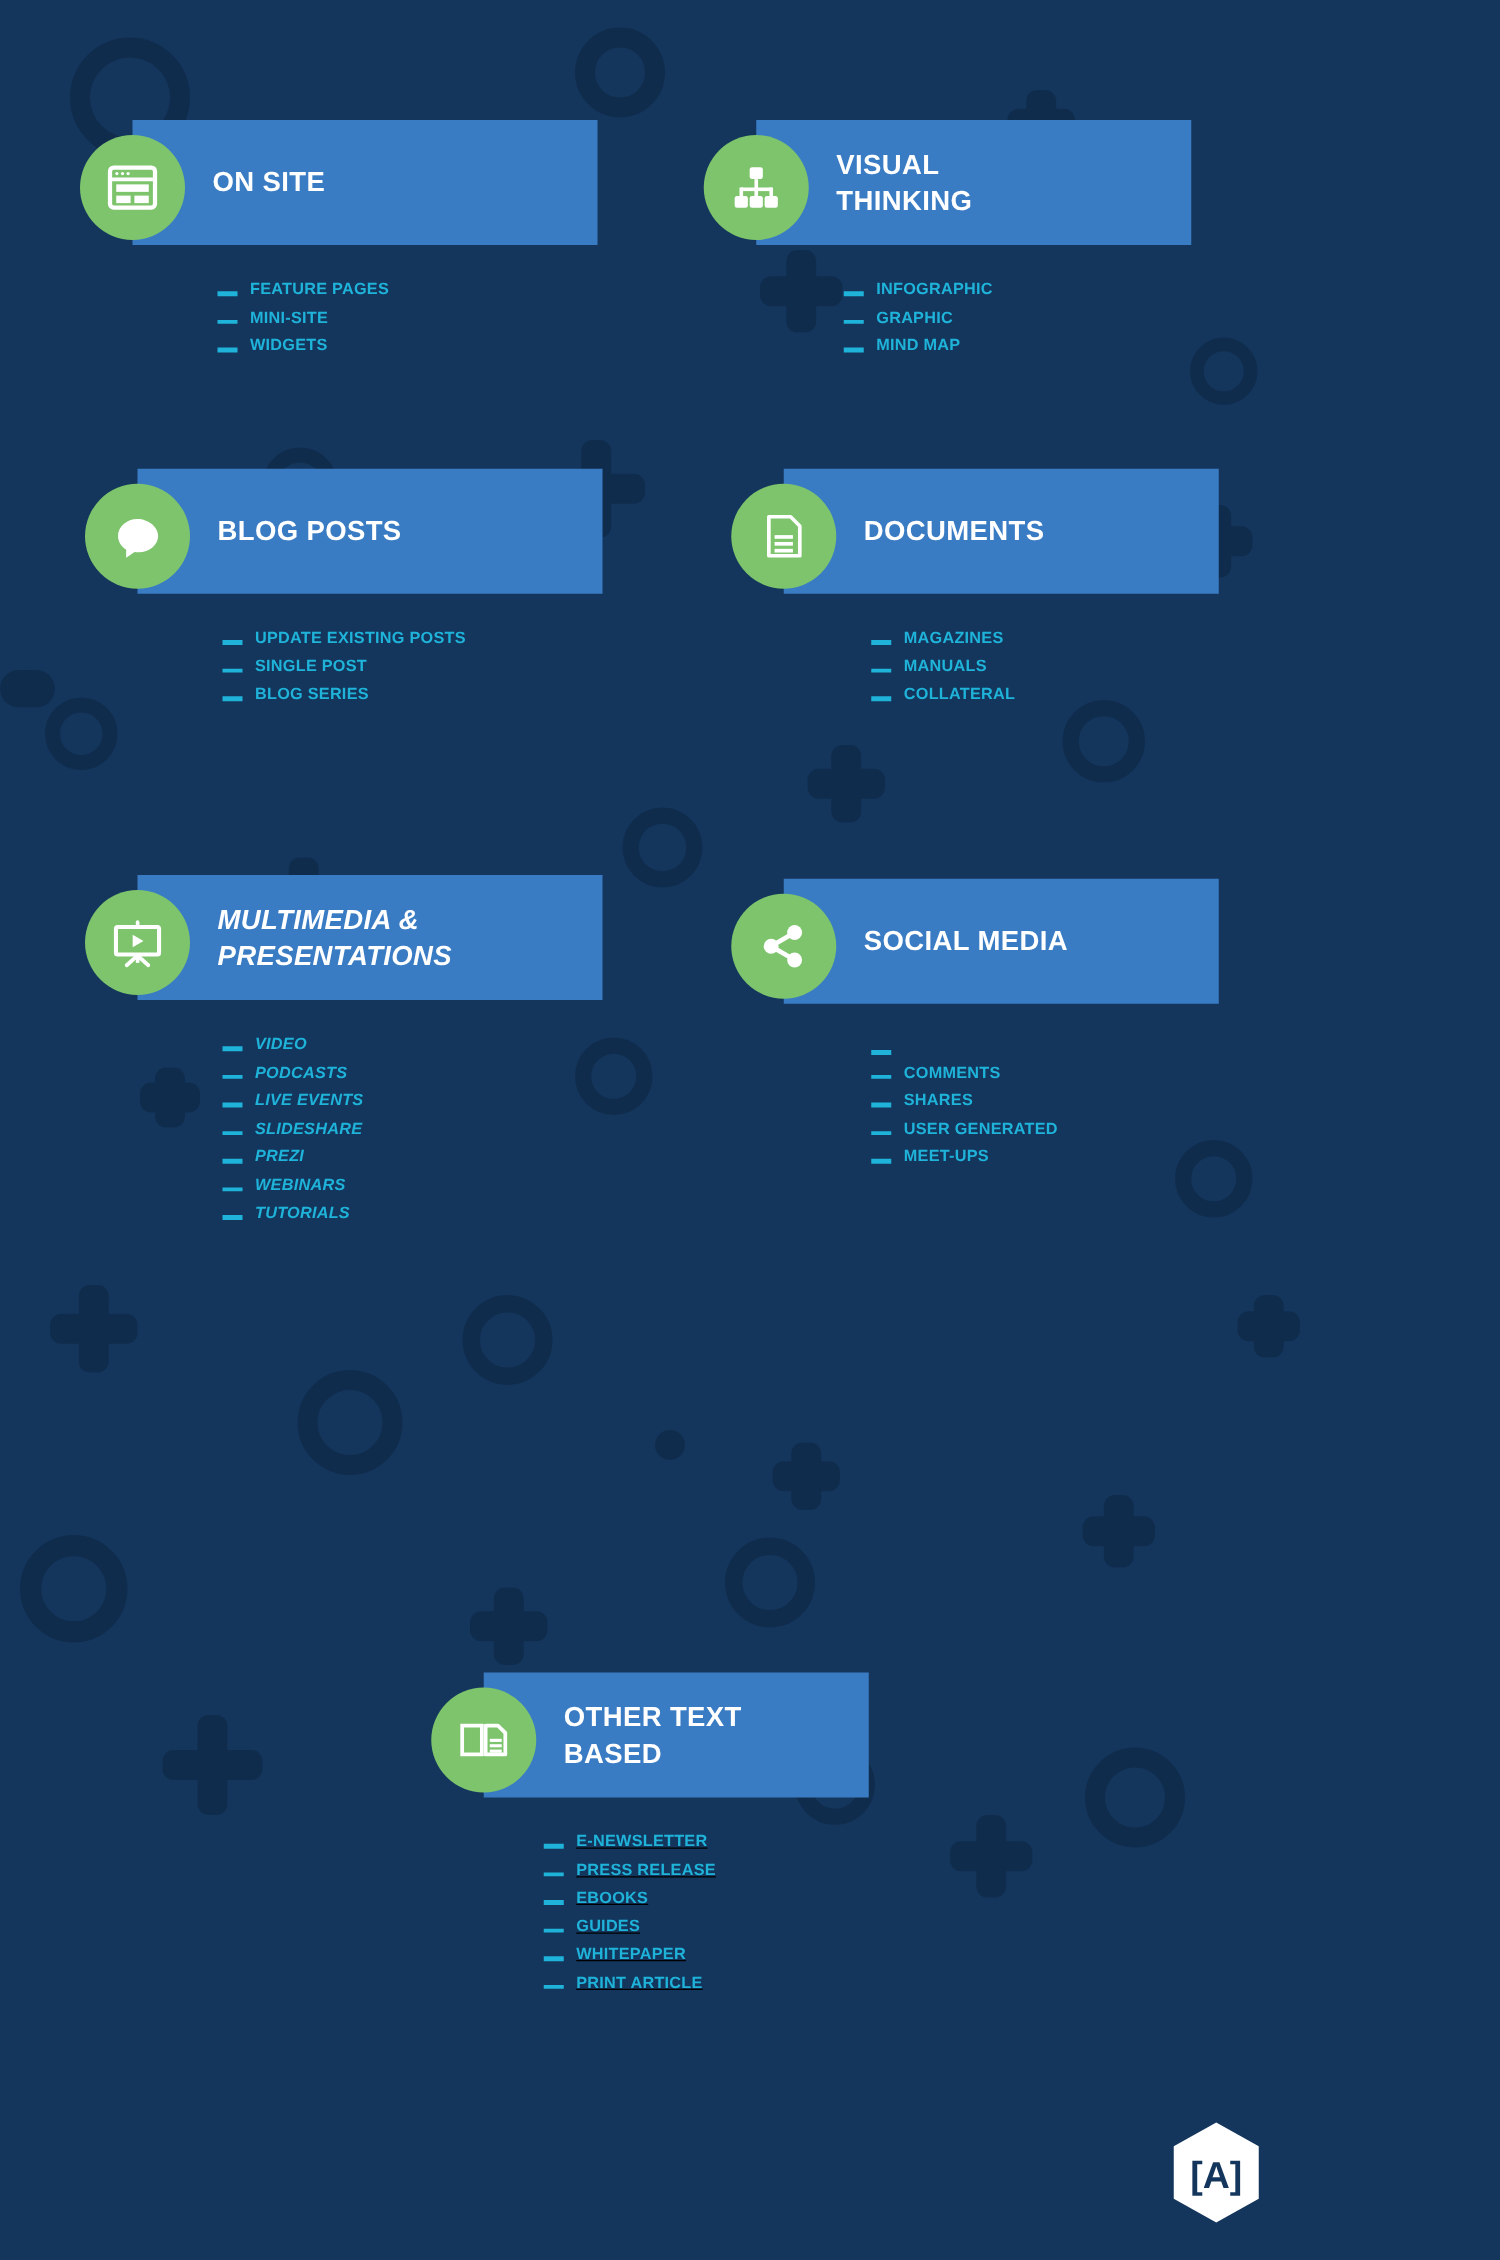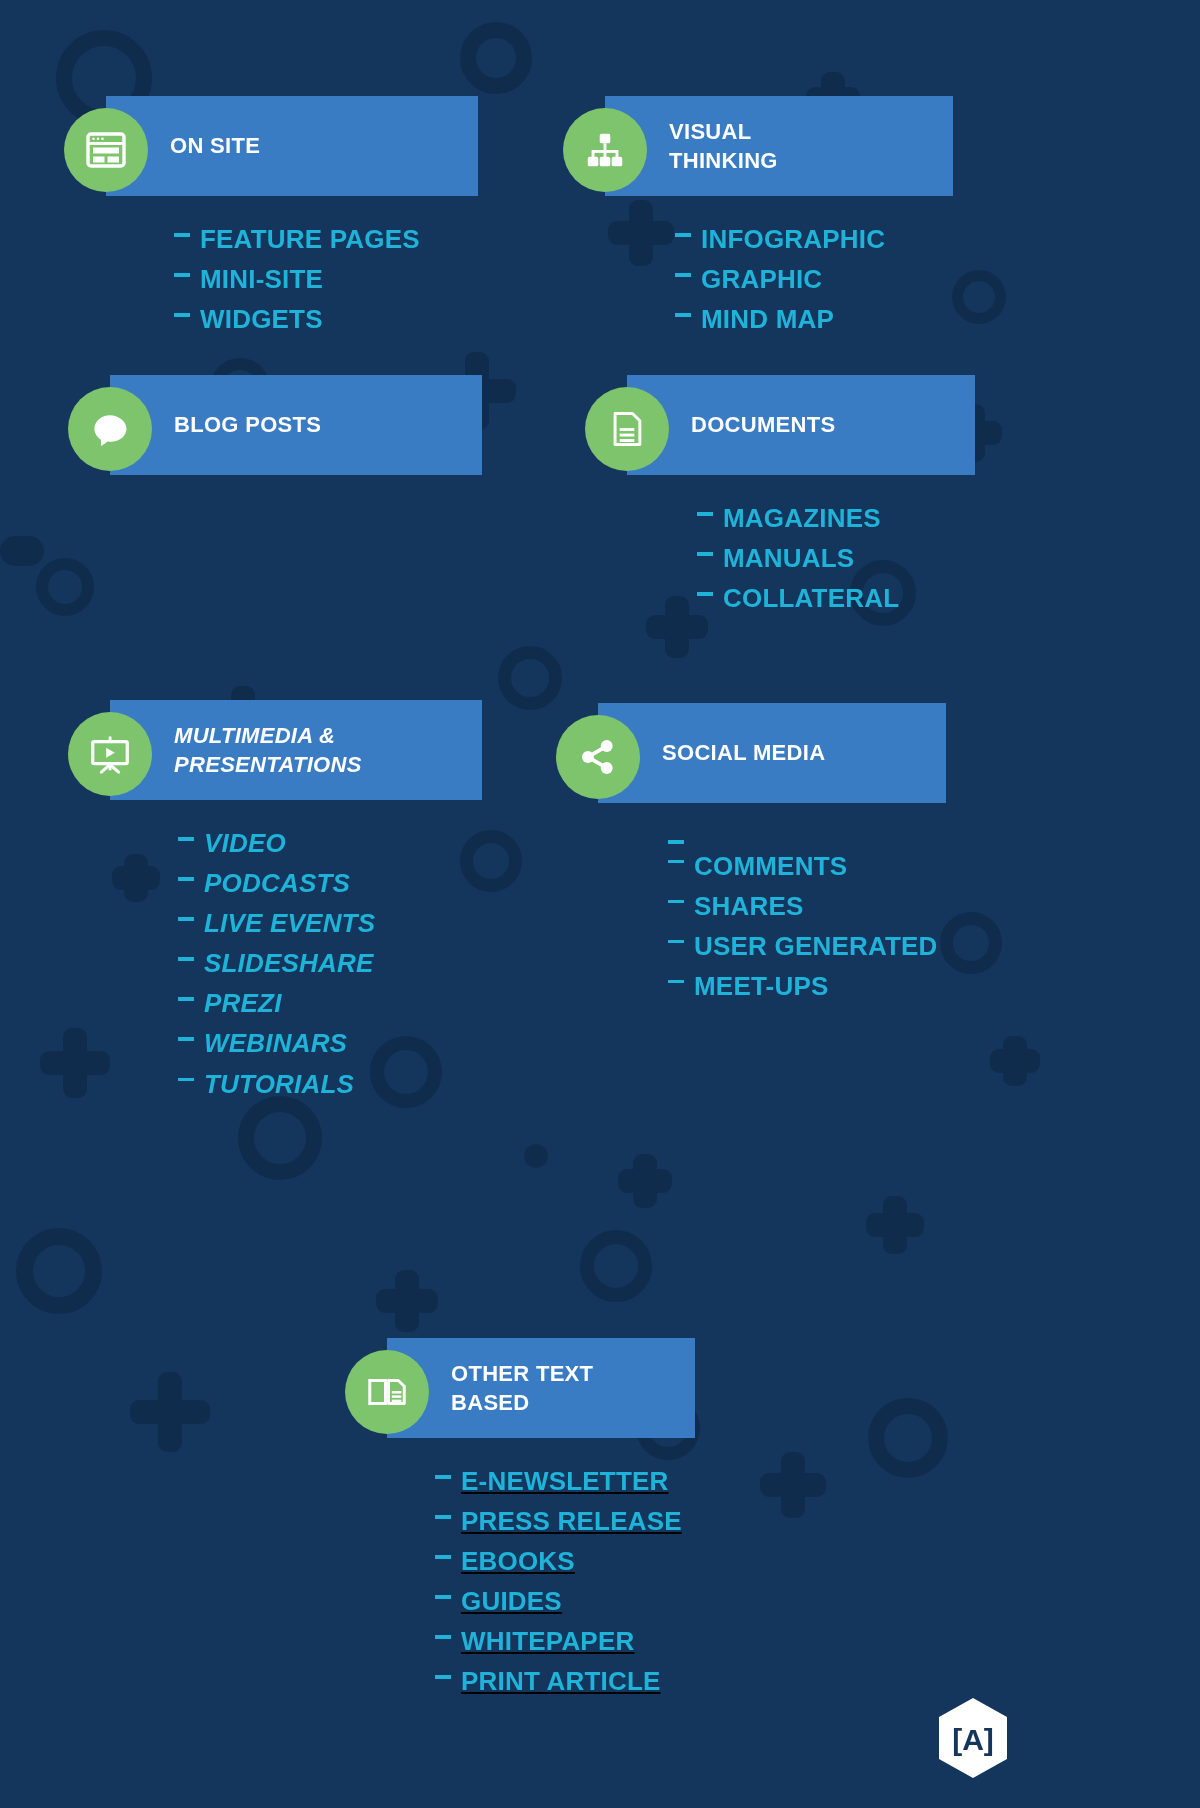--- a/index.html
+++ b/index.html
@@ -54,21 +54,21 @@
     letter-spacing:.3px; line-height:1.32;
     margin-left:22px;
     text-transform:uppercase;
     white-space:pre-line;
   }
 
   .node-list { margin-top:26px; padding-left:110px; }
   .node.right .node-list { padding-left:112px; }
   .list-item {
     color:#1fb3da;
-    font-size:26px; font-weight:bold;
+    font-size:13px; font-weight:bold;
     letter-spacing:.2px;
     line-height:1.35;
     margin-bottom:5px;
     text-transform:uppercase;
     display:flex; align-items:flex-start;
   }
   .dash {
     display:inline-block; width:16px; height:3.5px;
     background:#1fb3da; margin-right:10px; margin-top:11px;
     flex:0 0 16px;
@@ -198,20 +198,34 @@
   <div class="node left" id="node-blog-posts" style="left:68px; top:375px; width:420px;">
     <div class="node-header">
       <div class="header-bar" style="width:372px;"></div>
       <div class="header-icon">
         <svg width="44" height="44" viewBox="0 0 48 48" fill="none">
           <path d="M24 9C14.6 9 7 15.6 7 23.7c0 4.9 2.8 9.2 7.1 11.9v7.2l7.4-5.1c1.1.2 2.3.3 3.5.3 9.4 0 17-6.6 17-14.3S33.4 9 24 9z" fill="#fff"></path>
         </svg>
       </div>
       <div class="header-title">BLOG POSTS</div>
     </div>
+    <div class="node-list">
+      <div class="list-item">
+          <span class="dash"></span>
+          <span class="item-text" style="max-width:215px;">UPDATE EXISTING POSTS</span>
+        </div>
+      <div class="list-item">
+          <span class="dash"></span>
+          <span class="item-text">SINGLE POST</span>
+        </div>
+      <div class="list-item">
+          <span class="dash"></span>
+          <span class="item-text">BLOG SERIES</span>
+        </div>
+    </div>
   </div>
 
   <div class="node right" id="node-documents" style="left:585px; top:375px; width:420px;">
     <div class="node-header">
       <div class="header-bar" style="width:348px;"></div>
       <div class="header-icon">
         <svg width="44" height="44" viewBox="0 0 48 48" fill="none">
           <path d="M11 7h19l8 8v26H11V7z" stroke="#fff" stroke-width="3.2" stroke-linejoin="round"></path>
           <rect x="16" y="23" width="16" height="3.2" fill="#fff"></rect>
           <rect x="16" y="29" width="16" height="3.2" fill="#fff"></rect>
@@ -276,21 +290,21 @@
           <span class="dash"></span>
           <span class="item-text">WEBINARS</span>
         </div>
       <div class="list-item">
           <span class="dash"></span>
           <span class="item-text">TUTORIALS</span>
         </div>
     </div>
   </div>
 
-  <div class="node right" id="node-social-media" style="left:556px; top:703px; width:420px;">
+  <div class="node right" id="node-social-media" style="left:585px; top:703px; width:420px;">
     <div class="node-header">
       <div class="header-bar" style="width:348px;"></div>
       <div class="header-icon">
         <svg width="44" height="44" viewBox="0 0 48 48" fill="none">
           <path d="M31 13.5L15.5 22.5M15.5 25.5L31 34.5" stroke="#fff" stroke-width="4.2" stroke-linecap="round"></path>
           <circle cx="33.5" cy="12" r="6.5" fill="#fff"></circle>
           <circle cx="13" cy="24" r="6.5" fill="#fff"></circle>
           <circle cx="33.5" cy="36" r="6.5" fill="#fff"></circle>
         </svg>
       </div>

